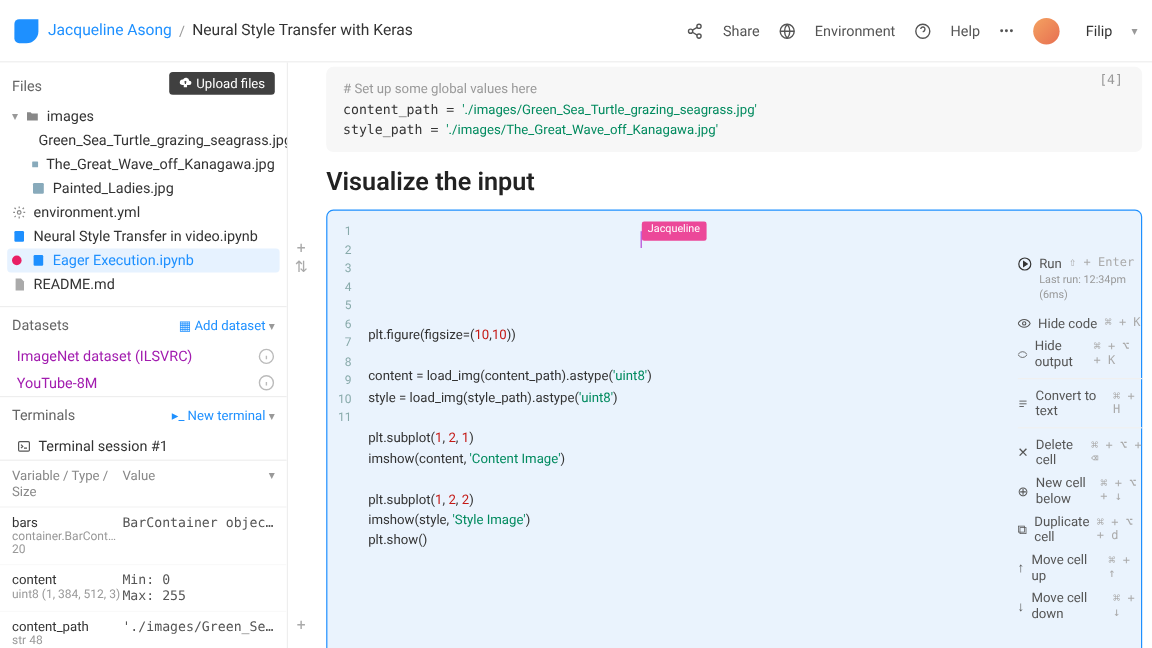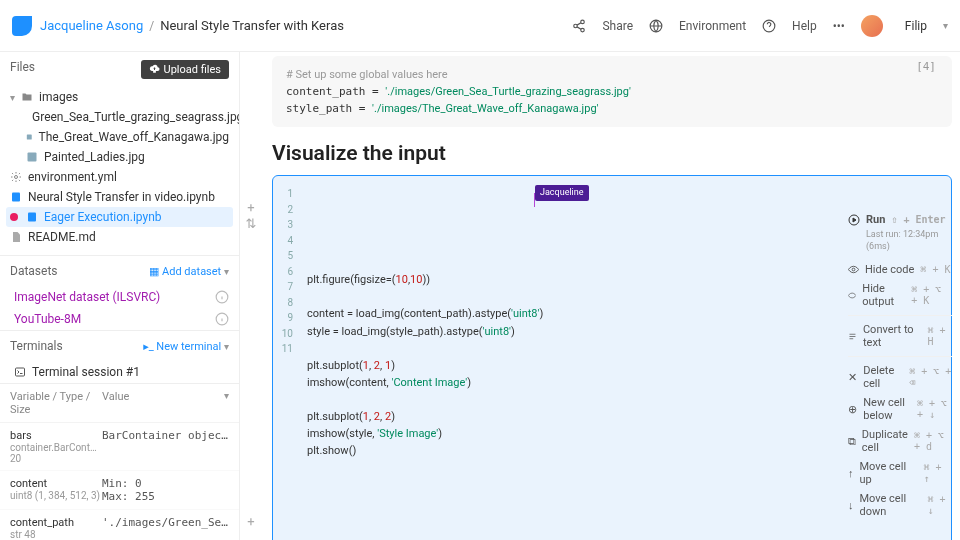--- a/index.html
+++ b/index.html
@@ -9,21 +9,21 @@
 .crumb{color:#1e90ff;font-size:13px}
 .crumb-sep{color:#999;margin:0 6px}
 .crumb-title{font-size:13px;color:#333}
 .header-right{margin-left:auto;display:flex;align-items:center;gap:16px}
 .hbtn{display:flex;align-items:center;gap:16px;color:#555;font-size:12px;cursor:pointer}
 .hbtn svg{width:14px;height:14px}
 .avatar{width:22px;height:22px;border-radius:50%;background:linear-gradient(135deg,#f4a261,#e76f51)}
 .uname{margin-left:6px;font-size:12px}
 .main{display:flex;height:500px}
 .sidebar{width:240px;border-right:1px solid #eee;display:flex;flex-direction:column;overflow:hidden}
-.panel-h{display:flex;align-items:flex-start;padding:8px 10px;font-size:12px;color:#666;justify-content:space-between}
+.panel-h{display:flex;align-items:flex-end;padding:8px 10px;font-size:12px;color:#666;justify-content:space-between}
 .upload-btn{background:#404040;color:#fff;border-radius:3px;padding:3px 8px;font-size:11px;display:flex;align-items:center;gap:4px}
 .tree{padding:0 6px 8px}
 .tree-item{display:flex;align-items:center;padding:3px 4px;font-size:12px;color:#333;border-radius:3px;gap:6px}
 .tree-item.sel{background:#e6f2ff;color:#1e90ff}
 .tree-child{padding-left:20px}
 .fi{width:12px;height:12px;display:inline-block}
 .dot-pink{width:8px;height:8px;border-radius:50%;background:#e91e63;display:inline-block;margin-right:2px}
 .section{border-top:1px solid #eee;font-size:12px}
 .sec-h{display:flex;align-items:center;justify-content:space-between;padding:8px 10px;color:#666}
 .sec-action{color:#1e90ff;font-size:11px;cursor:pointer}
@@ -39,34 +39,34 @@
 .var-meta{color:#999;font-size:10px}
 .var-val{font-family:ui-monospace,Menlo,monospace;color:#555;flex:1;white-space:nowrap;overflow:hidden;text-overflow:ellipsis}
 .content{flex:1;overflow:hidden;position:relative;padding:0 0 0 16px}
 .notebook{height:100%;overflow-y:auto;padding-right:8px}
 .cell{position:relative;margin-bottom:14px}
 .cell-num{position:absolute;right:16px;top:4px;font-family:ui-monospace,Menlo,monospace;color:#999;font-size:11px}
 .code-block{background:#f7f7f7;border-radius:6px;padding:10px 14px;font-family:ui-monospace,Menlo,monospace;font-size:11px;line-height:1.55;color:#333;white-space:pre}
 .code-block.active{background:#eaf3fd;border:1.5px solid #1e90ff;position:relative}
 .gutter{position:absolute;left:6px;top:10px;font-size:10px;color:#8aa;line-height:1.55;text-align:right;width:14px}
 .code-inner{margin-left:20px;white-space:pre}.st{color:#008a5e}.nm{color:#c41a16}.cm{color:#999}
-.tag-user{position:absolute;background:#4c1d95;color:#fff;font-size:9px;padding:1px 5px;border-radius:2px;left:262px;top:9px}
+.tag-user{position:absolute;background:#ec4899;color:#fff;font-size:9px;padding:1px 5px;border-radius:2px;left:262px;top:9px}
 .caret-line{position:absolute;left:261px;top:17px;width:1px;height:14px;background:#b348d6}
 .plots{display:flex;gap:16px;padding:8px 14px 10px}
 .plot{width:260px}
 .h2{font-size:21px;font-weight:600;margin:10px 0 10px 16px;color:#222}
 .cell-actions{position:absolute;left:4px;display:flex;flex-direction:column;gap:6px;color:#aaa}
 .cell-actions.c1{top:148px}
 .cell-actions.c2{top:164px}
 .cell-actions.c3{top:462px}
 .ca-btn{width:14px;height:14px;cursor:pointer;display:flex;align-items:center;justify-content:center;font-size:13px;line-height:1}
 .right-menu{position:absolute;right:8px;top:158px;font-size:11px;color:#555;width:104px}
 .right-menu .ritem{display:flex;align-items:center;gap:6px;padding:3px 0;cursor:pointer}
 .right-menu .rmeta{color:#aaa;font-family:ui-monospace,Menlo,monospace;font-size:10px}
-.right-menu .run{font-weight:700}
+.right-menu .run{font-weight:400}
 .right-menu .runmeta{color:#999;font-size:9px;margin:0 0 8px 18px;line-height:1.3}
 .right-menu .rgroup{border-top:1px solid #f0f0f0;padding-top:4px;margin-top:4px}
 svg{display:block}
 .chev{color:#999;font-size:10px}
 </style>
 </head>
 <body>
 
 <div class="header">
   <div class="logo"></div>

